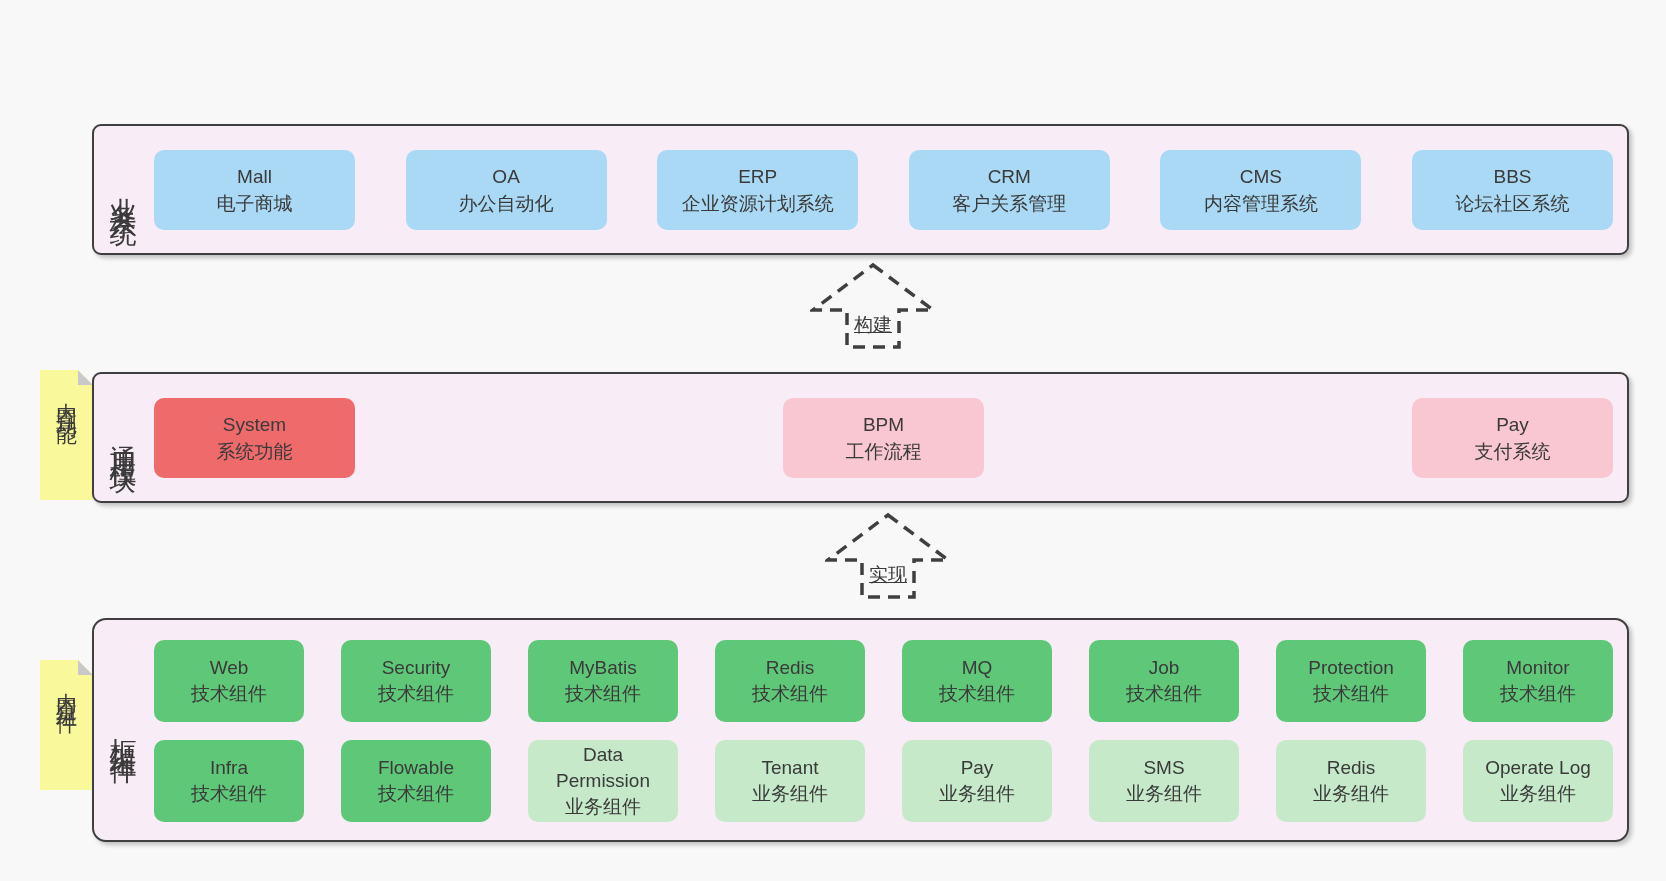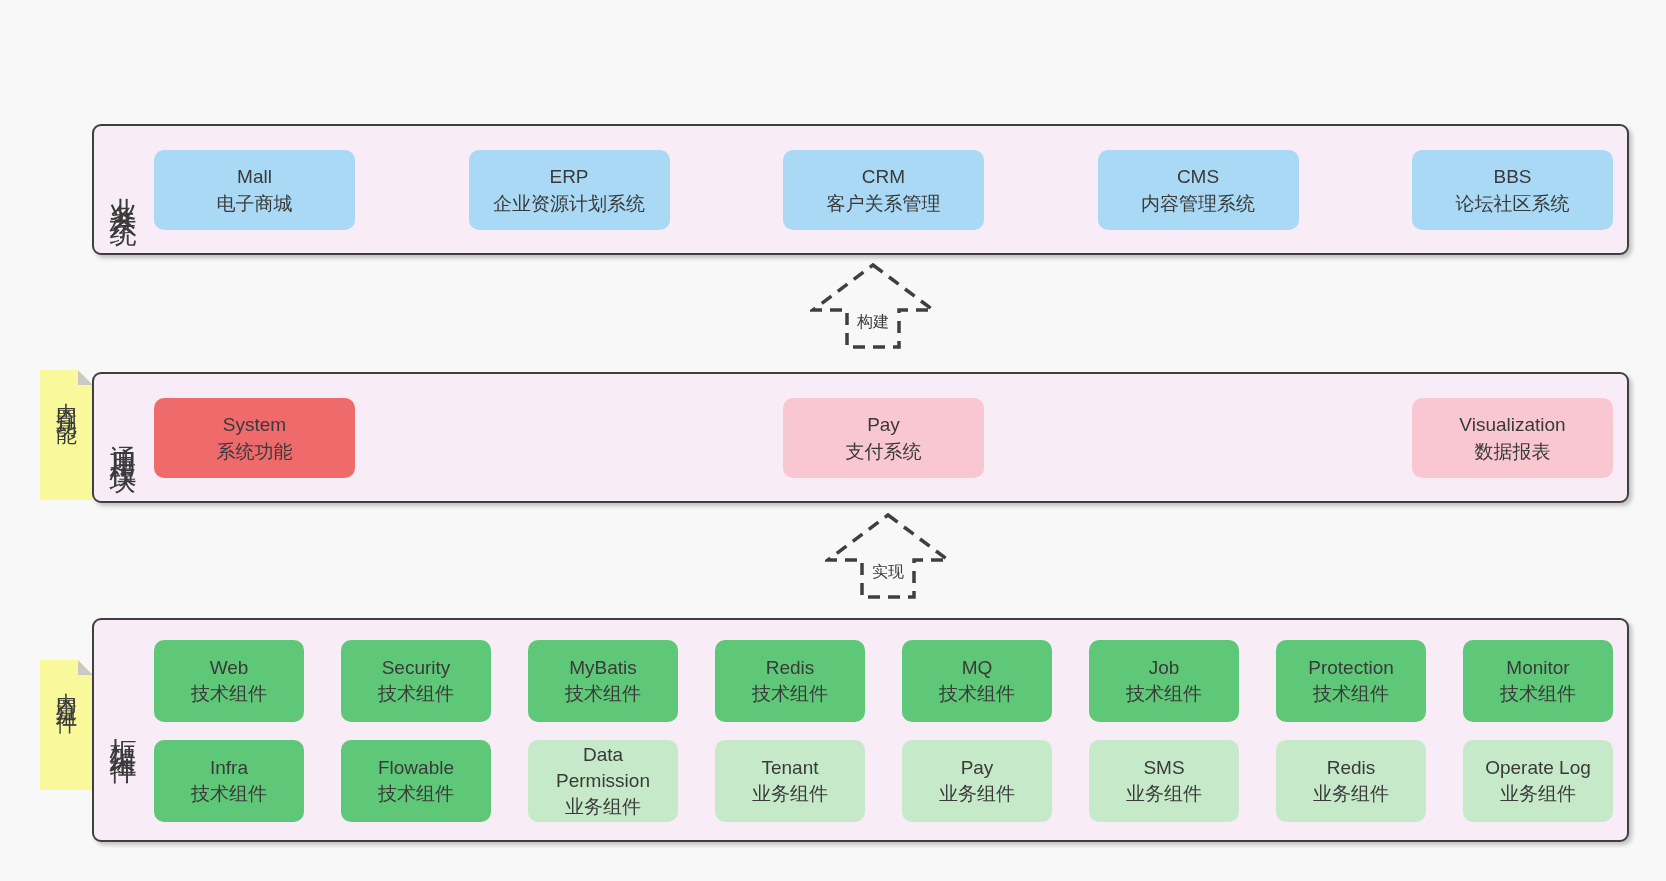--- a/index.html
+++ b/index.html
@@ -134,33 +134,38 @@
     stroke-width:3.5;
     stroke-dasharray:12 8;
   }
   .arrow-label{
     position:absolute;
     left:50%;
     top:50px;
     transform:translateX(-50%);
     background:var(--page-bg);
     padding:0 3px;
-    font-size:16px;
+    font-size:19px;
     white-space:nowrap;
+    text-decoration:underline;
   }
 </style>
 </head>
 <body>
 
 <div class="panel" style="top:124px;height:131px;">
   <div class="panel-label">业务系统</div>
   <div class="boxes cols6">
     <div class="box blue">
       <div>Mall</div>
       <div>电子商城</div>
+    </div>
+    <div class="box blue">
+      <div>OA</div>
+      <div>办公自动化</div>
     </div>
     <div class="box blue">
       <div>ERP</div>
       <div>企业资源计划系统</div>
     </div>
     <div class="box blue">
       <div>CRM</div>
       <div>客户关系管理</div>
     </div>
     <div class="box blue">
@@ -186,42 +191,42 @@
   <div class="sticky-text">内置功能</div>
 </div>
 <div class="panel" style="top:372px;height:131px;">
   <div class="panel-label">通用模块</div>
   <div class="boxes cols6">
     <div class="box red">
       <div>System</div>
       <div>系统功能</div>
     </div>
     <div class="box pink">
+      <div>BPM</div>
+      <div>工作流程</div>
+    </div>
+    <div class="box pink">
       <div>Pay</div>
       <div>支付系统</div>
-    </div>
-    <div class="box pink">
-      <div>Visualization</div>
-      <div>数据报表</div>
     </div>
   </div>
 </div>
 
 <div class="arrow" style="left:825px;top:512px;">
   <svg width="126" height="88" viewBox="0 0 126 88">
     <polygon points="63,3 123,48 89,48 89,85 37,85 37,48 3,48"></polygon>
   </svg>
   <span class="arrow-label">实现</span>
 </div>
 
 <div class="sticky" style="top:660px;height:130px;">
   <div class="fold"></div>
   <div class="sticky-text">内置组件</div>
 </div>
-<div class="panel" style="top:618px;height:224px;">
+<div class="panel" style="top:618px;height:224px;border-radius:14px;">
   <div class="panel-label">框架组件</div>
   <div class="rows2">
     <div class="row8 cols8">
       <div class="box green">
         <div>Web</div>
         <div>技术组件</div>
       </div>
       <div class="box green">
         <div>Security</div>
         <div>技术组件</div>

